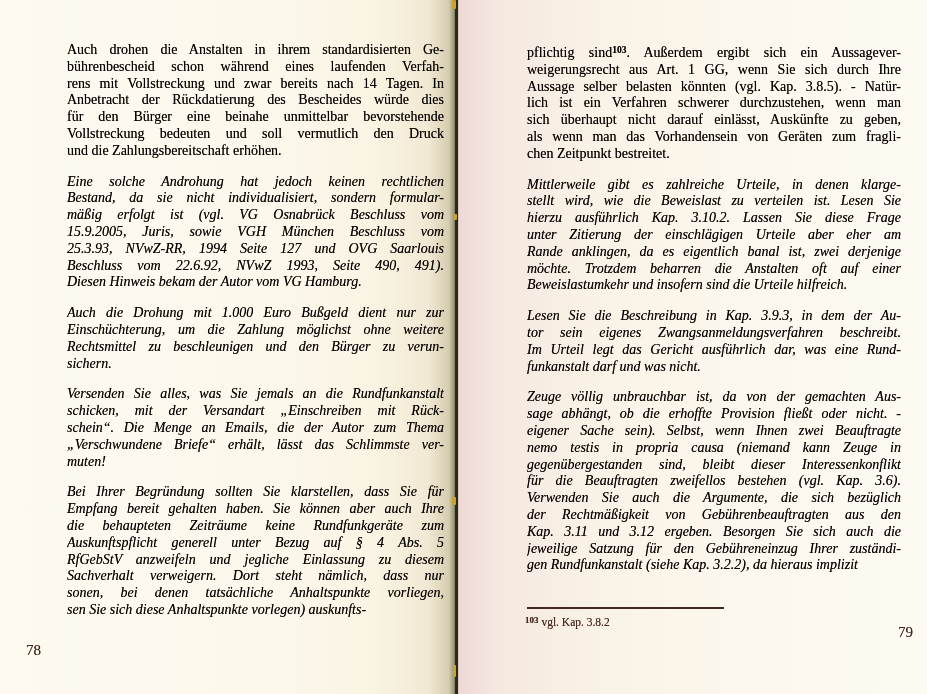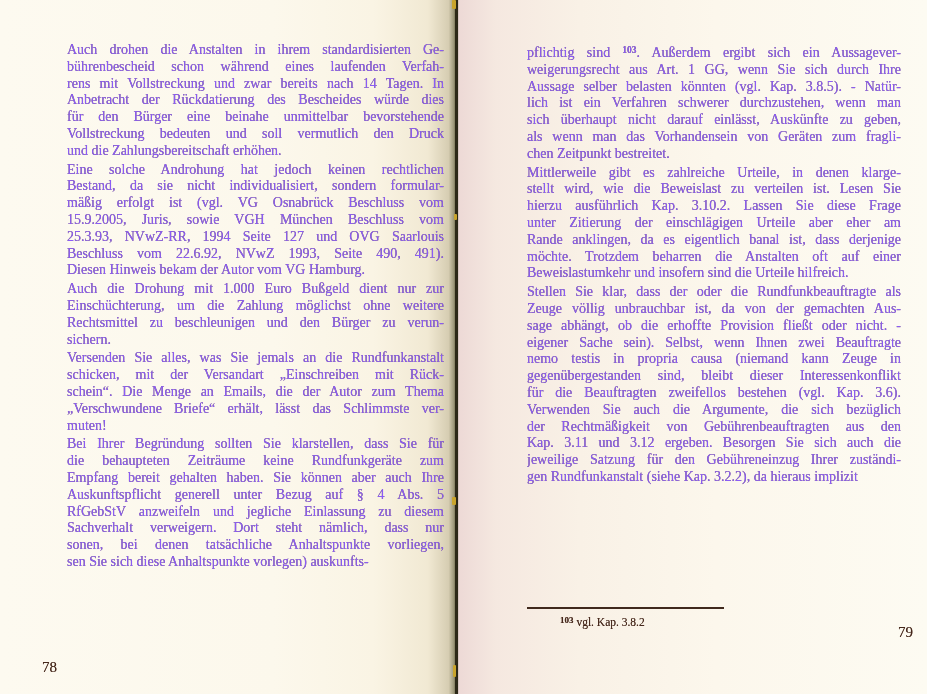--- a/index.html
+++ b/index.html
@@ -19,49 +19,49 @@
   .gutter-line{
     position:absolute;left:455px;top:0;width:3px;height:694px;
     background:#2c2817;box-shadow:0 0 1px #2c2817;
   }
   .speck{position:absolute;background:#c9a42c;border-radius:1px;}
   .speck.s1{left:452px;top:0;width:4px;height:9px;}
   .speck.s2{left:454px;top:214px;width:3px;height:6px;}
   .speck.s3{left:452px;top:497px;width:4px;height:8px;}
   .speck.s4{left:453px;top:665px;width:3px;height:12px;}
   .text-col{
-    position:absolute;color:#8b5cf6;font-size:14px;line-height:16.8px;
+    position:absolute;color:#000000;font-size:14px;line-height:16.8px;
     text-shadow:0 0 .3px rgba(70,40,28,.75);
   }
   #left-text{left:67px;top:42px;width:377px;}
   #right-text{left:527px;top:45px;width:374px;}
   .para .ln{
     text-align:justify;text-align-last:justify;
     height:16.8px;overflow:hidden;
   }
   .para .ln:last-child{text-align-last:left;}
-  .para + .para{margin-top:2px;}
+  .para + .para{margin-top:14px;font-style:italic;}
   .fn-sup{
     font-weight:bold;font-size:9.5px;line-height:0;
-    position:relative;top:-4px;vertical-align:baseline;margin-left:12px;
+    position:relative;top:-4px;vertical-align:baseline;
   }
   .fn-rule{
     position:absolute;left:527px;top:607px;width:197px;height:2px;
     background:#40291d;
   }
   .footnote{
-    position:absolute;left:548px;top:616px;color:#46281c;
+    position:absolute;left:525px;top:616px;color:#46281c;
     font-size:11.5px;text-shadow:0 0 .3px rgba(70,40,28,.7);
   }
   .footnote .fn-sup{font-size:9px;top:-3px;}
   .pn{
     position:absolute;color:#46281c;font-size:15px;
     text-shadow:0 0 .3px rgba(70,40,28,.7);
   }
-  #pn-left{left:26px;top:659px;margin-left:16px;}
+  #pn-left{left:26px;top:642px;}
   #pn-right{left:882px;top:624px;margin-left:16px;}
 </style>
 </head>
 <body>
 
 <div class="scan">
 
   <div class="page-left"></div>
   <div class="page-right"></div>
 
@@ -98,22 +98,22 @@
       </div>
       <div class="para">
         <div class="ln">Versenden Sie alles, was Sie jemals an die Rundfunkanstalt</div>
         <div class="ln">schicken, mit der Versandart „Einschreiben mit Rück-</div>
         <div class="ln">schein“. Die Menge an Emails, die der Autor zum Thema</div>
         <div class="ln">„Verschwundene Briefe“ erhält, lässt das Schlimmste ver-</div>
         <div class="ln">muten!</div>
       </div>
       <div class="para">
         <div class="ln">Bei Ihrer Begründung sollten Sie klarstellen, dass Sie für</div>
+        <div class="ln">Empfang bereit gehalten haben. Sie können aber auch Ihre</div>
         <div class="ln">die behaupteten Zeiträume keine Rundfunkgeräte zum</div>
-        <div class="ln">Empfang bereit gehalten haben. Sie können aber auch Ihre</div>
         <div class="ln">Auskunftspflicht generell unter Bezug auf § 4 Abs. 5</div>
         <div class="ln">RfGebStV anzweifeln und jegliche Einlassung zu diesem</div>
         <div class="ln">Sachverhalt verweigern. Dort steht nämlich, dass nur</div>
         <div class="ln">sonen, bei denen tatsächliche Anhaltspunkte vorliegen,</div>
         <div class="ln">sen Sie sich diese Anhaltspunkte vorlegen) auskunfts-</div>
       </div>
     </div>
 
   <div class="text-col" id="right-text">
       <div class="para">
@@ -123,26 +123,31 @@
         <div class="ln">lich ist ein Verfahren schwerer durchzustehen, wenn man</div>
         <div class="ln">sich überhaupt nicht darauf einlässt, Auskünfte zu geben,</div>
         <div class="ln">als wenn man das Vorhandensein von Geräten zum fragli-</div>
         <div class="ln">chen Zeitpunkt bestreitet.</div>
       </div>
       <div class="para">
         <div class="ln">Mittlerweile gibt es zahlreiche Urteile, in denen klarge-</div>
         <div class="ln">stellt wird, wie die Beweislast zu verteilen ist. Lesen Sie</div>
         <div class="ln">hierzu ausführlich Kap. 3.10.2. Lassen Sie diese Frage</div>
         <div class="ln">unter Zitierung der einschlägigen Urteile aber eher am</div>
-        <div class="ln">Rande anklingen, da es eigentlich banal ist, dass derjenige</div>
+        <div class="ln">Rande anklingen, da es eigentlich banal ist, zwei derjenige</div>
         <div class="ln">möchte. Trotzdem beharren die Anstalten oft auf einer</div>
         <div class="ln">Beweislastumkehr und insofern sind die Urteile hilfreich.</div>
       </div>
       <div class="para">
-        <div class="ln">Stellen Sie klar, dass der oder die Rundfunkbeauftragte als</div>
+        <div class="ln">Lesen Sie die Beschreibung in Kap. 3.9.3, in dem der Au-</div>
+        <div class="ln">tor sein eigenes Zwangsanmeldungsverfahren beschreibt.</div>
+        <div class="ln">Im Urteil legt das Gericht ausführlich dar, was eine Rund-</div>
+        <div class="ln">funkanstalt darf und was nicht.</div>
+      </div>
+      <div class="para">
         <div class="ln">Zeuge völlig unbrauchbar ist, da von der gemachten Aus-</div>
         <div class="ln">sage abhängt, ob die erhoffte Provision fließt oder nicht. -</div>
         <div class="ln">eigener Sache sein). Selbst, wenn Ihnen zwei Beauftragte</div>
         <div class="ln">nemo testis in propria causa (niemand kann Zeuge in</div>
         <div class="ln">gegenübergestanden sind, bleibt dieser Interessenkonflikt</div>
         <div class="ln">für die Beauftragten zweifellos bestehen (vgl. Kap. 3.6).</div>
         <div class="ln">Verwenden Sie auch die Argumente, die sich bezüglich</div>
         <div class="ln">der Rechtmäßigkeit von Gebührenbeauftragten aus den</div>
         <div class="ln">Kap. 3.11 und 3.12 ergeben. Besorgen Sie sich auch die</div>
         <div class="ln">jeweilige Satzung für den Gebühreneinzug Ihrer zuständi-</div>

